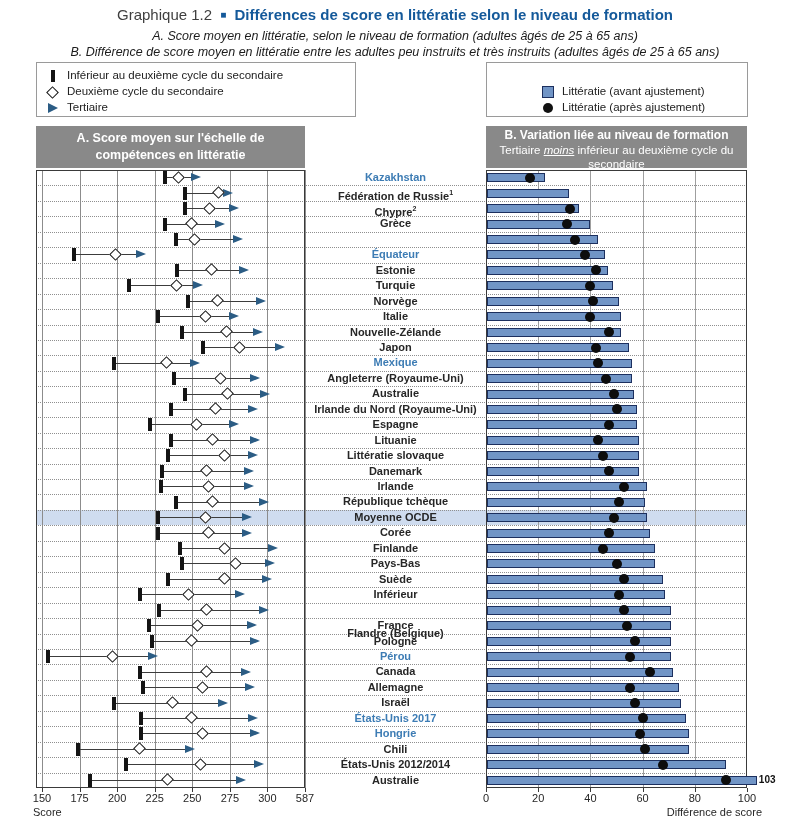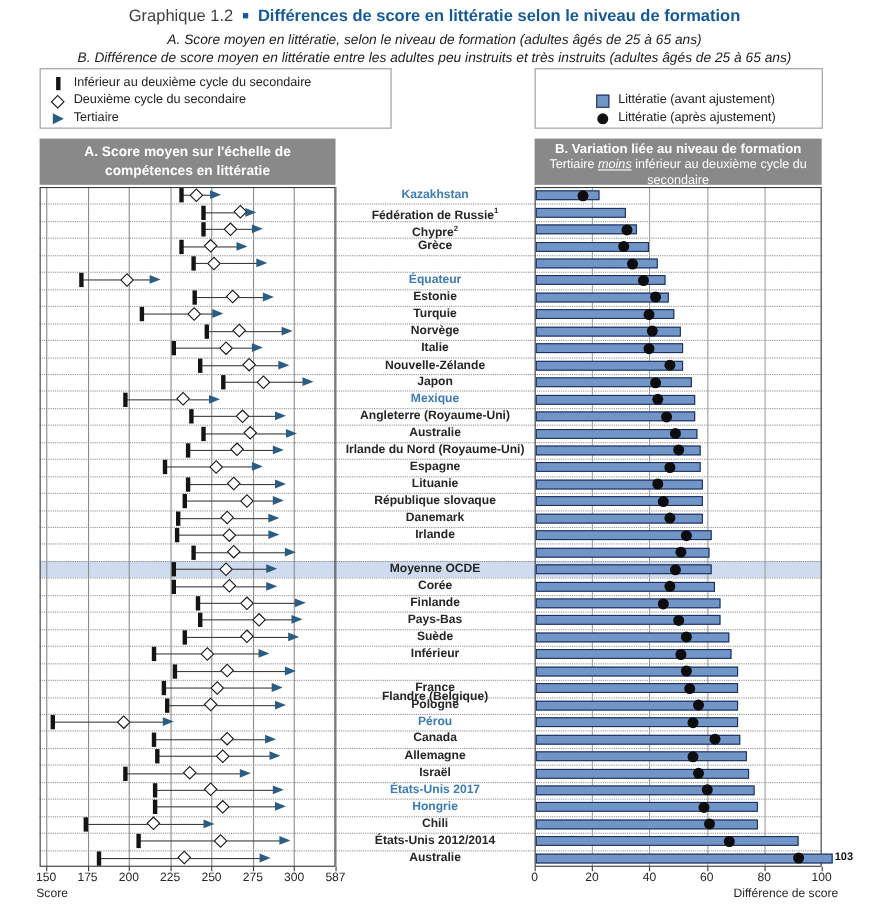--- a/index.html
+++ b/index.html
@@ -274,41 +274,42 @@
       <div class="abs m-ter" style="left: 228.863px; top: 420.425px;"></div>
       <div class="abs b-bar" style="left: 487px; top: 420.425px; width: 147.77px;"></div>
       <div class="abs b-dot" style="left: 603.67px; top: 419.925px;"></div>
       <div class="abs country-label" style="left: 307px; top: 432.65px; width: 177px; height: 15.45px; line-height: 15.45px;">Lituanie</div>
       <div class="abs conn-line" style="left: 171.246px; top: 439.875px; width: 82.6571px;"></div>
       <div class="abs m-inf" style="left: 169.246px; top: 433.875px;"></div>
       <div class="abs m-sec" style="left: 208.326px; top: 435.375px;"></div>
       <div class="abs m-ter" style="left: 249.903px; top: 435.875px;"></div>
       <div class="abs b-bar" style="left: 487px; top: 435.875px; width: 150.38px;"></div>
       <div class="abs b-dot" style="left: 593.23px; top: 435.375px;"></div>
-      <div class="abs country-label" style="left: 307px; top: 448.1px; width: 177px; height: 15.45px; line-height: 15.45px;">République slovaque</div>
+      <div class="abs country-label" style="left: 307px; top: 448.1px; width: 177px; height: 15.45px; line-height: 15.45px;">Littératie slovaque</div>
       <div class="abs conn-line" style="left: 168.24px; top: 455.325px; width: 84.16px;"></div>
       <div class="abs m-inf" style="left: 166.24px; top: 449.325px;"></div>
       <div class="abs m-sec" style="left: 220.349px; top: 450.825px;"></div>
       <div class="abs m-ter" style="left: 248.4px; top: 451.325px;"></div>
       <div class="abs b-bar" style="left: 487px; top: 451.325px; width: 150.38px;"></div>
       <div class="abs b-dot" style="left: 598.45px; top: 450.825px;"></div>
       <div class="abs country-label" style="left: 307px; top: 463.55px; width: 177px; height: 15.45px; line-height: 15.45px;">Danemark</div>
       <div class="abs conn-line" style="left: 162.229px; top: 470.775px; width: 85.6629px;"></div>
       <div class="abs m-inf" style="left: 160.229px; top: 464.775px;"></div>
       <div class="abs m-sec" style="left: 202.314px; top: 466.275px;"></div>
       <div class="abs m-ter" style="left: 243.891px; top: 466.775px;"></div>
       <div class="abs b-bar" style="left: 487px; top: 466.775px; width: 150.38px;"></div>
       <div class="abs b-dot" style="left: 603.67px; top: 466.275px;"></div>
       <div class="abs country-label" style="left: 307px; top: 479px; width: 177px; height: 15.45px; line-height: 15.45px;">Irlande</div>
       <div class="abs conn-line" style="left: 160.726px; top: 486.225px; width: 87.1657px;"></div>
       <div class="abs m-inf" style="left: 158.726px; top: 480.225px;"></div>
       <div class="abs m-sec" style="left: 203.817px; top: 481.725px;"></div>
       <div class="abs m-ter" style="left: 243.891px; top: 482.225px;"></div>
       <div class="abs b-bar" style="left: 487px; top: 482.225px; width: 158.21px;"></div>
       <div class="abs b-dot" style="left: 619.33px; top: 481.725px;"></div>
+      <div class="abs country-label" style="left: 307px; top: 494.45px; width: 177px; height: 15.45px; line-height: 15.45px;">République tchèque</div>
       <div class="abs conn-line" style="left: 175.754px; top: 501.675px; width: 87.1657px;"></div>
       <div class="abs m-inf" style="left: 173.754px; top: 495.675px;"></div>
       <div class="abs m-sec" style="left: 208.326px; top: 497.175px;"></div>
       <div class="abs m-ter" style="left: 258.92px; top: 497.675px;"></div>
       <div class="abs b-bar" style="left: 487px; top: 497.675px; width: 155.6px;"></div>
       <div class="abs b-dot" style="left: 614.11px; top: 497.175px;"></div>
       <div class="abs country-label" style="left: 307px; top: 509.9px; width: 177px; height: 15.45px; line-height: 15.45px;">Moyenne OCDE</div>
       <div class="abs conn-line" style="left: 157.72px; top: 517.125px; width: 88.6686px;"></div>
       <div class="abs m-inf" style="left: 155.72px; top: 511.125px;"></div>
       <div class="abs m-sec" style="left: 200.811px; top: 512.625px;"></div>

